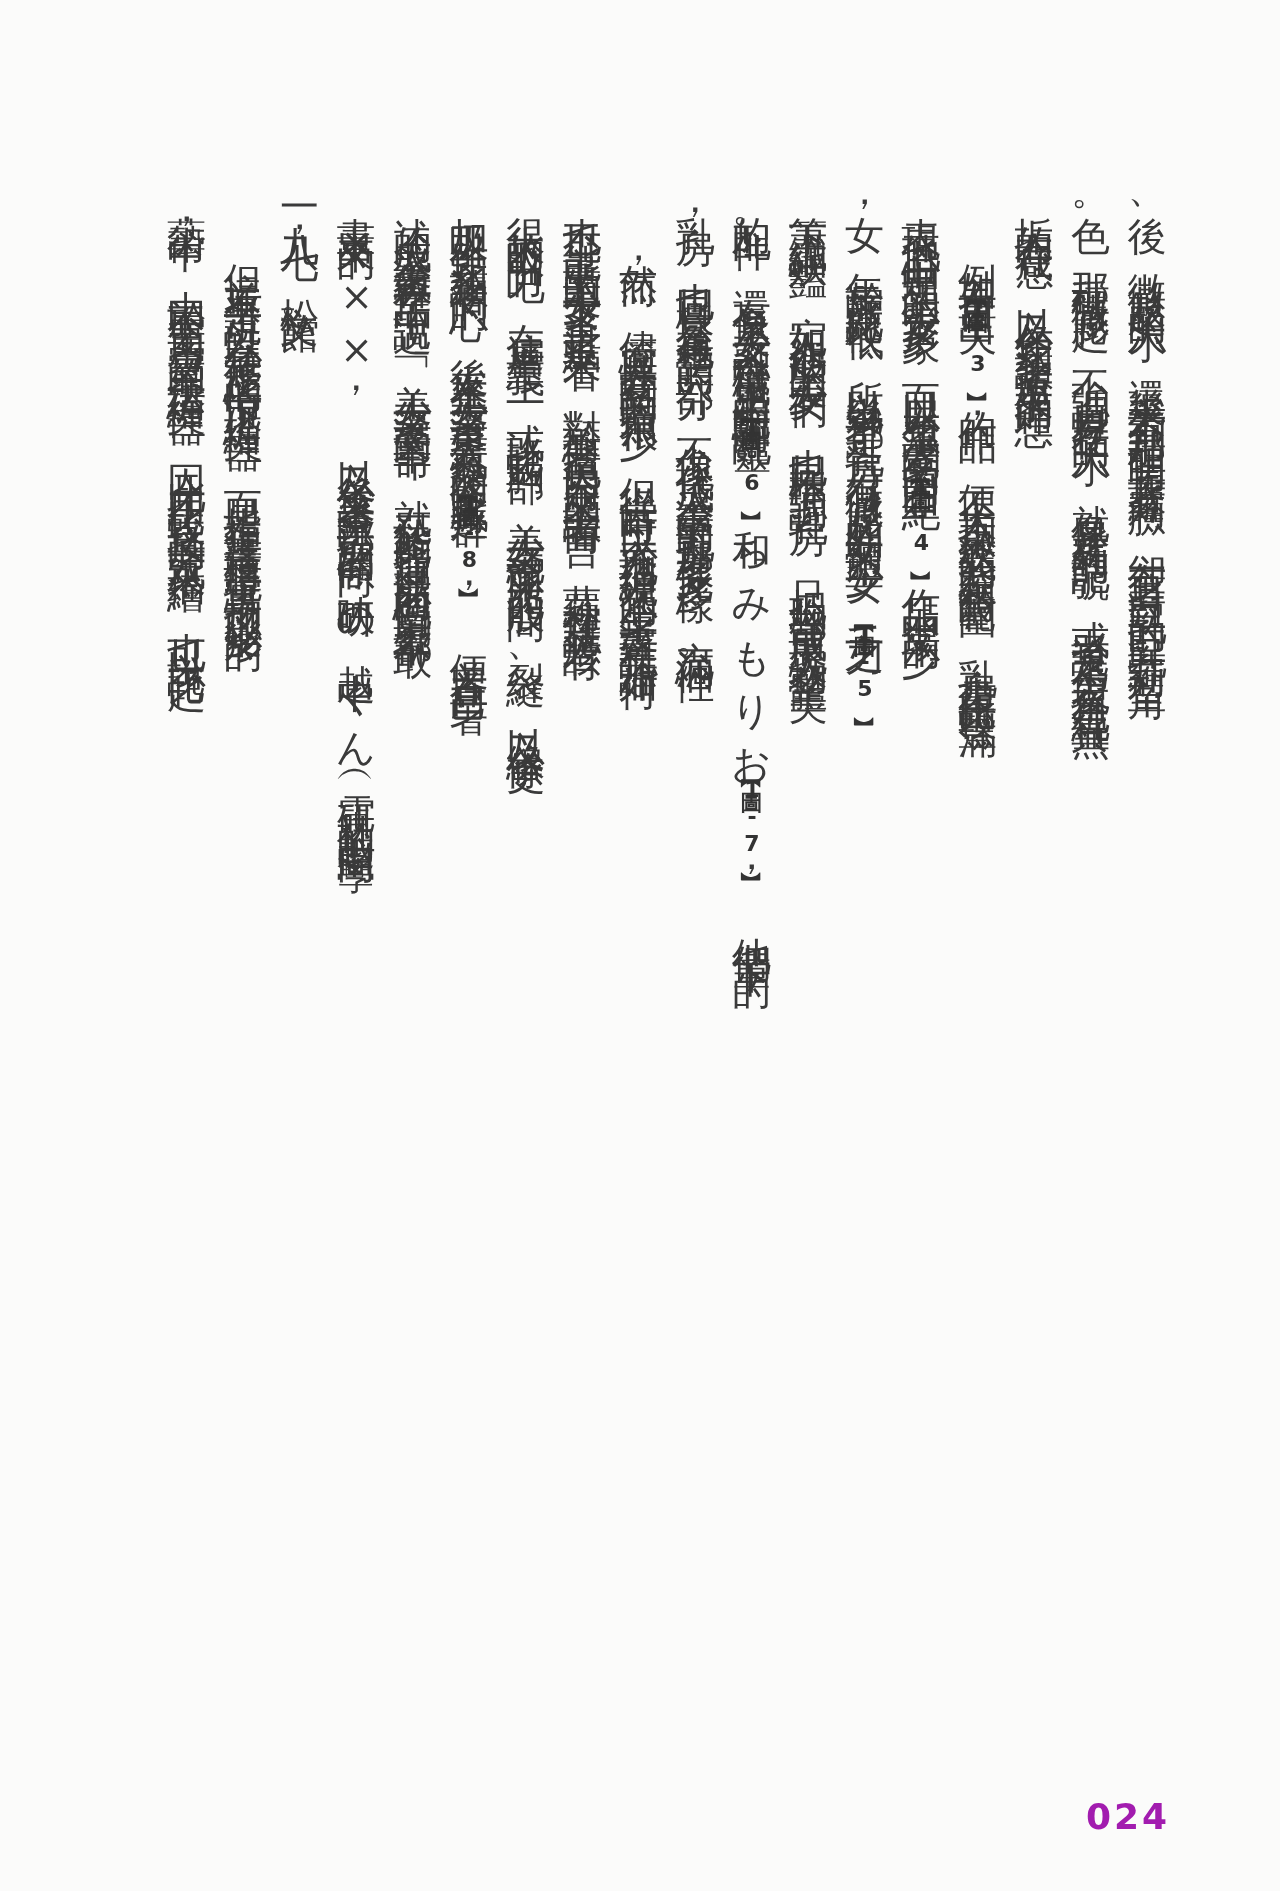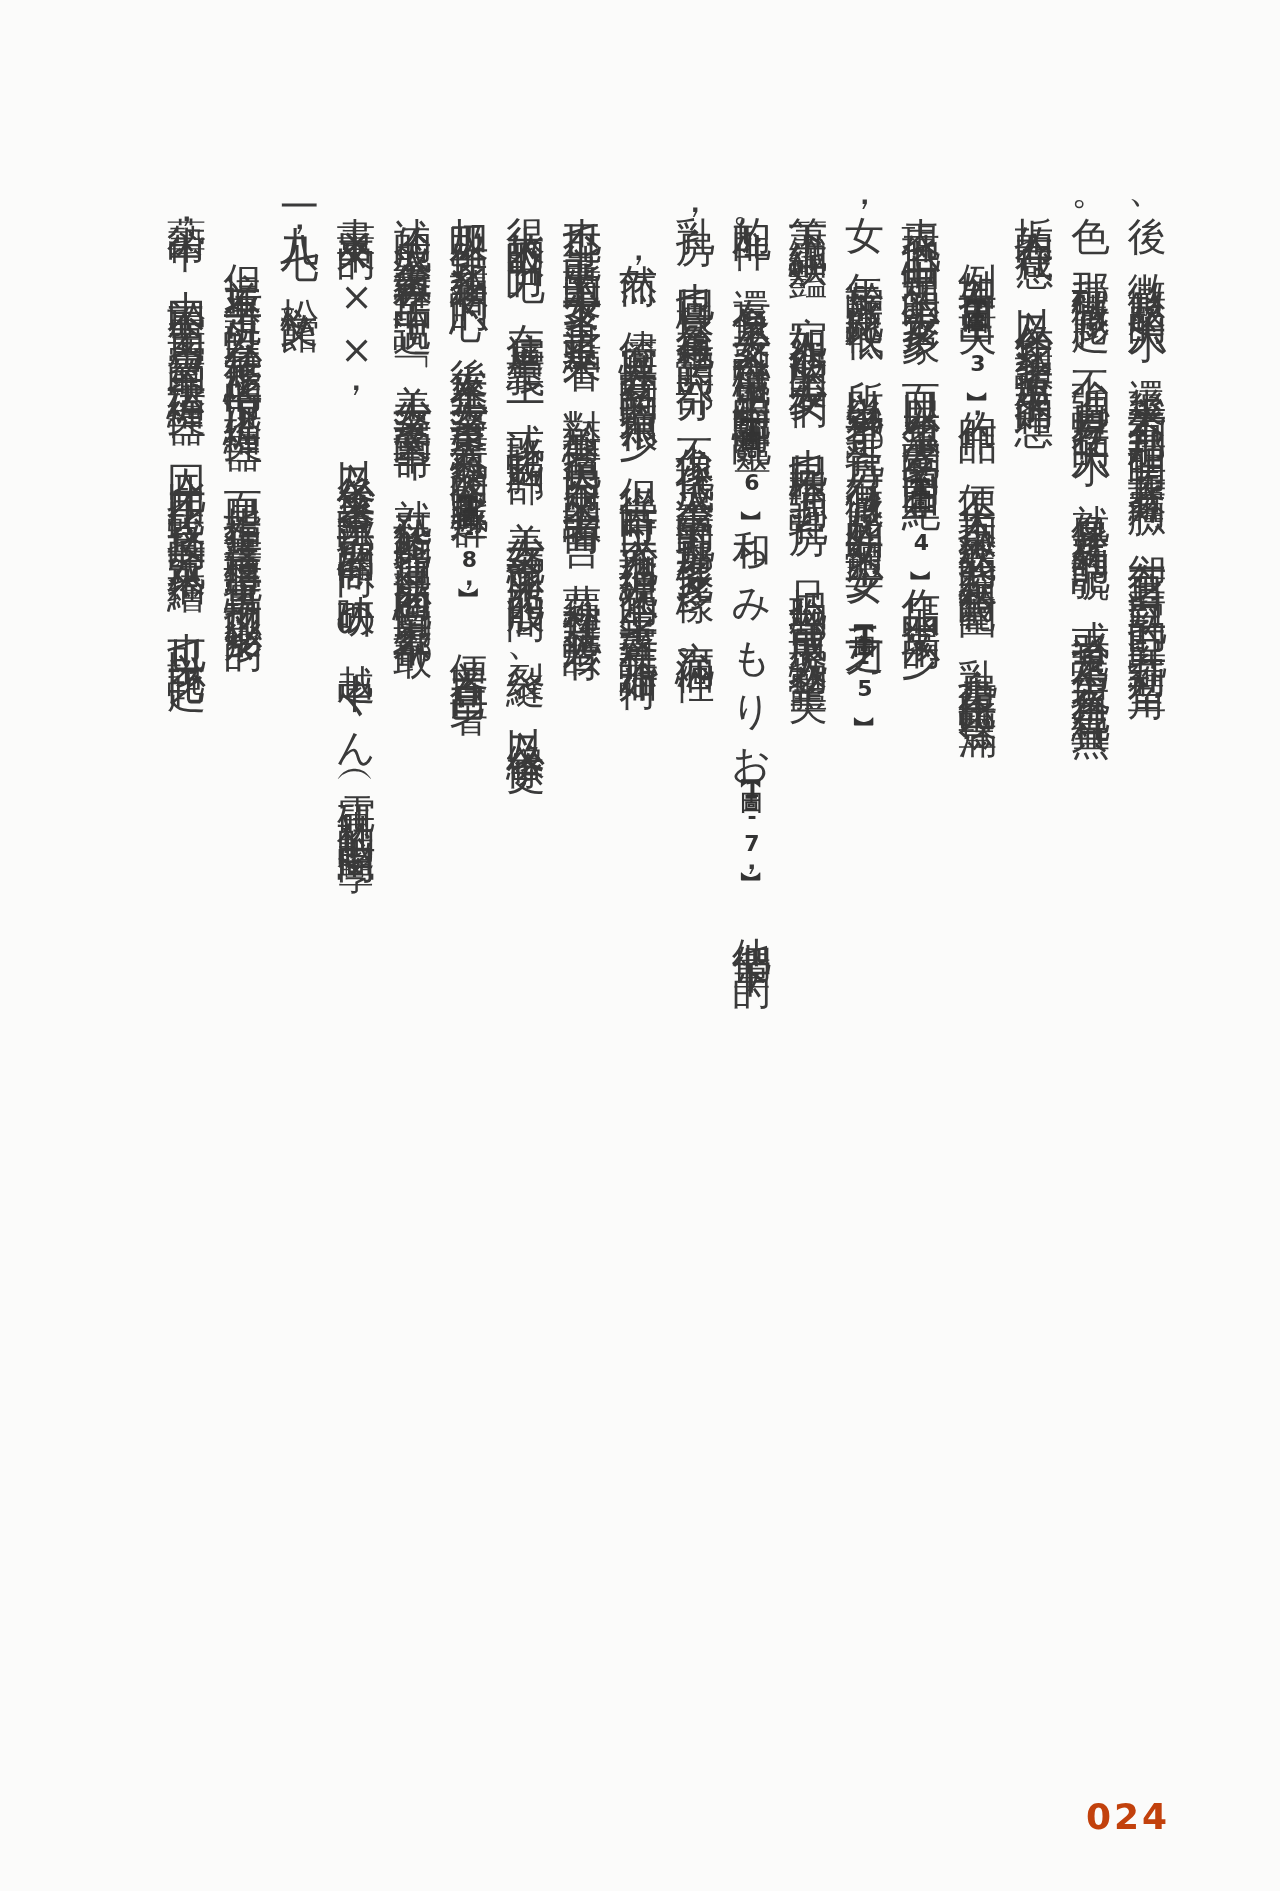--- a/index.html
+++ b/index.html
@@ -32,21 +32,21 @@
     color: #333;
     text-orientation: upright;
   }
   .pagenum {
     position: absolute;
     left: 1086px; top: 1796px;
     font-family: "DejaVu Sans", "Liberation Sans", sans-serif;
     font-weight: bold;
     font-size: 36px;
     letter-spacing: 3px;
-    color: #c2410c;
+    color: #a21caf;
   }
 </style>
 </head>
 <body>
 
 <div class="page">
   <div id="columns">
       <div class="col" style="left: 1124px;"><span>後、微微鼓起的大小，還幾乎看不到那種明明長著蘿莉臉，卻有著一對巨乳的「巨乳蘿莉」型角</span></div>
       <div class="col" style="left: 1067.5px;"><span>色。那種微微膨起、不強調自身存在的大小，就像是蘿莉的記號，或者說是為了表現角色純真無</span></div>
       <div class="col" style="left: 1011px;"><span>垢的存在感，以及作家和讀者所追求的理想。</span></div>

